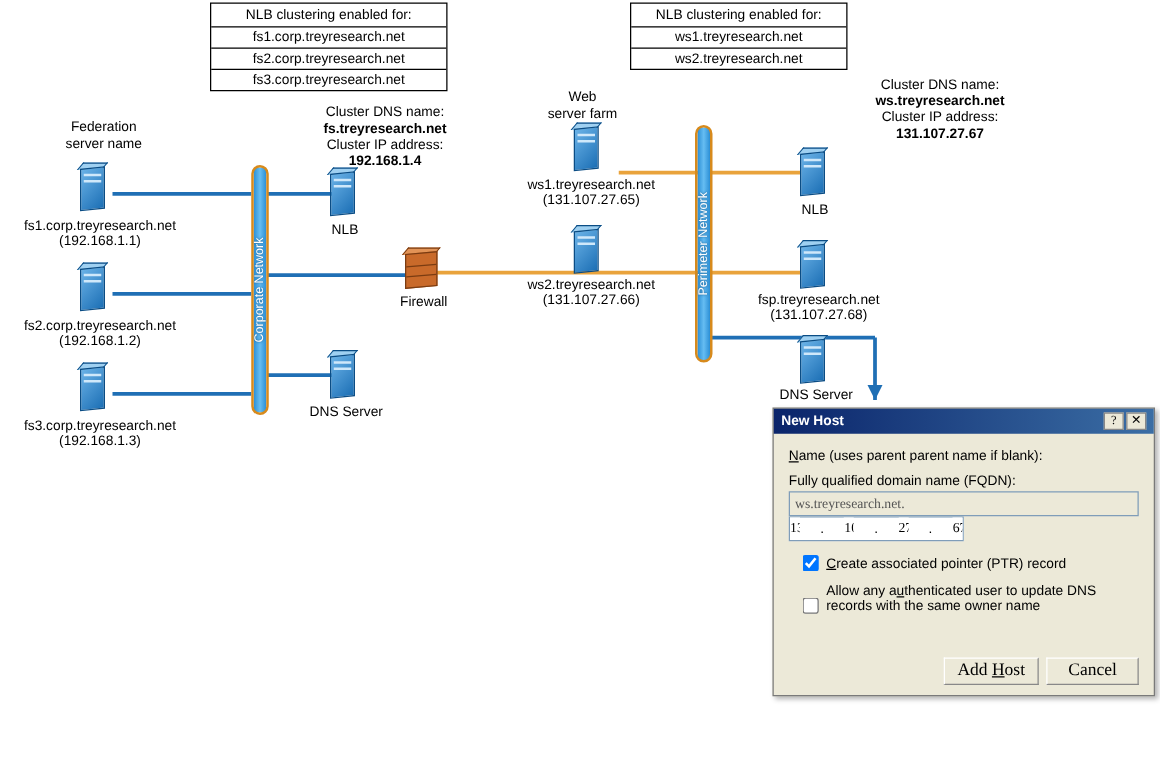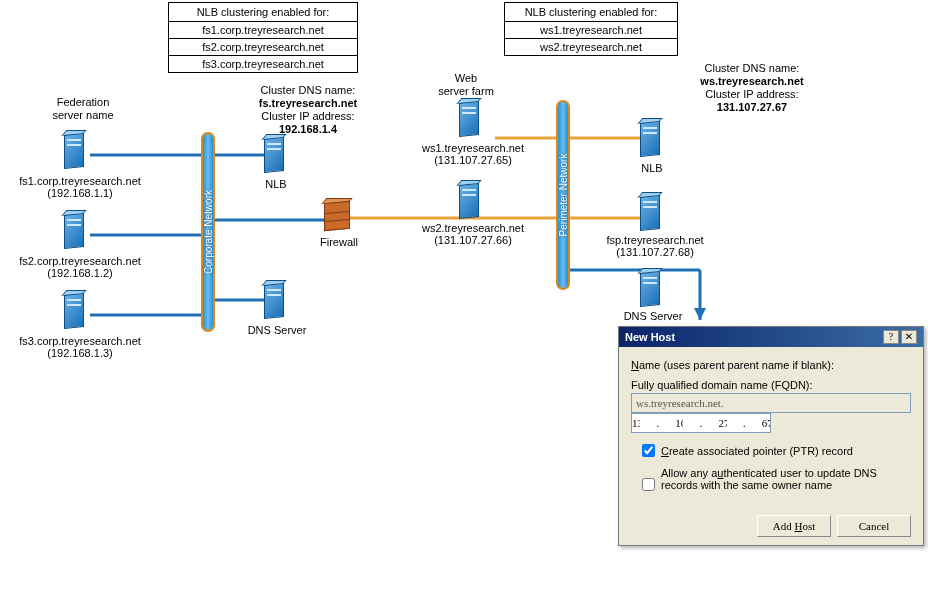--- a/index.html
+++ b/index.html
@@ -133,22 +133,22 @@
   .ip-oct {
     width: 25%; border: none; outline: none; text-align: center; font-size: 11px;
     font-family: Tahoma; padding: 0;
   }
   .ip-dot { align-self: center; font-size: 11px; }
   .chk-row { display: flex; align-items: flex-end; gap: 6px; margin-top: 10px; padding-left: 11px; }
   .chk-row input { margin: 1px 0 0 0; }
   .btn-row { display: flex; gap: 6px; justify-content: flex-end; margin-top: 18px; padding-top: 6px; }
   .dlg-btn {
     min-width: 74px; height: 22px; background: #ece9d8;
-    border: 1px solid #888; font-family: Tahoma; font-size: 11px; padding: 0 10px;
-    border-top-color:#fff; border-left-color:#fff;
+    border: 1px solid #888; font-family: Tahoma; font-size: 14px; padding: 0 10px;
+    border-top-color:#fff; border-left-color:#fff;margin-top:11px;
   }
   .ul { text-decoration: underline; }
 </style>
 </head>
 <body>
 
 <svg class="lines" width="928" height="616">
 
   <g stroke="#1f6fb5" stroke-width="3" fill="none">
     <line x1="90" y1="155" x2="201" y2="155"></line>

